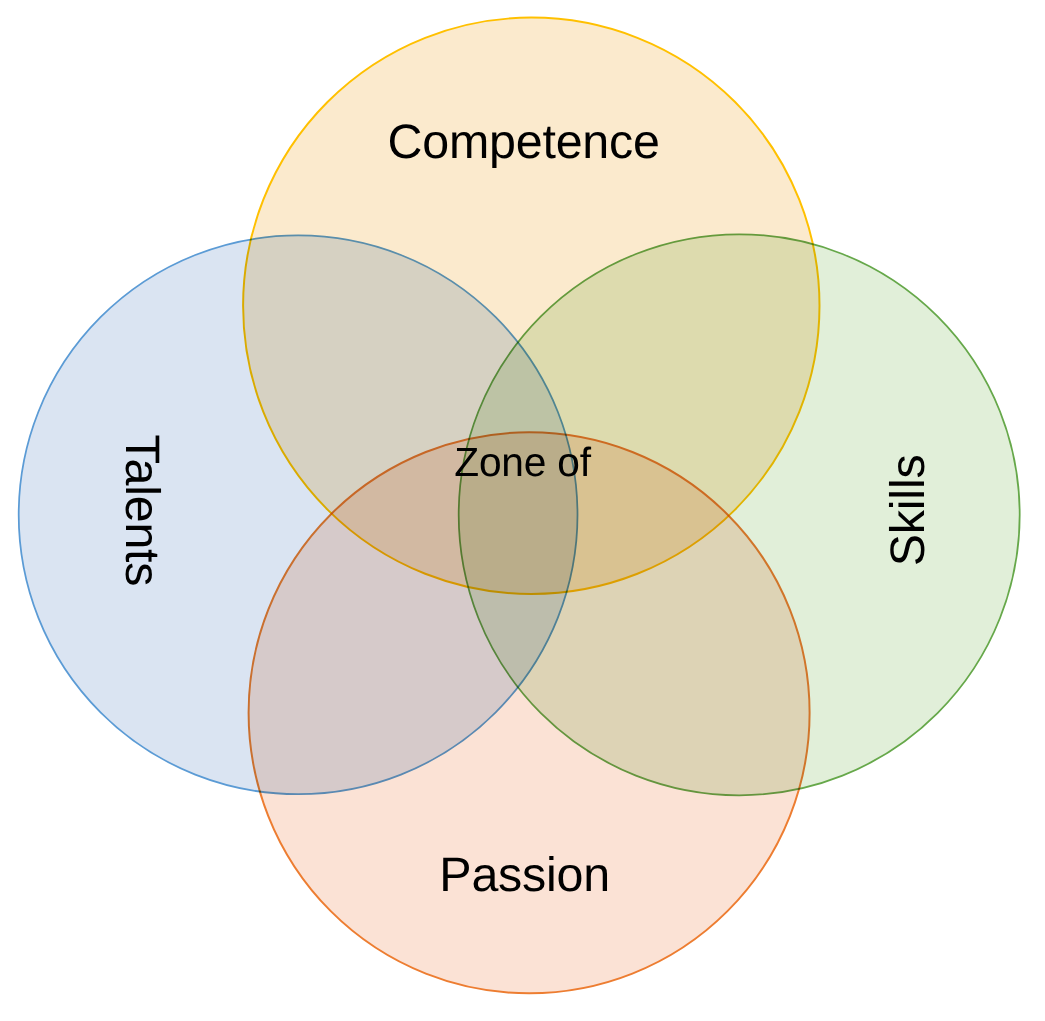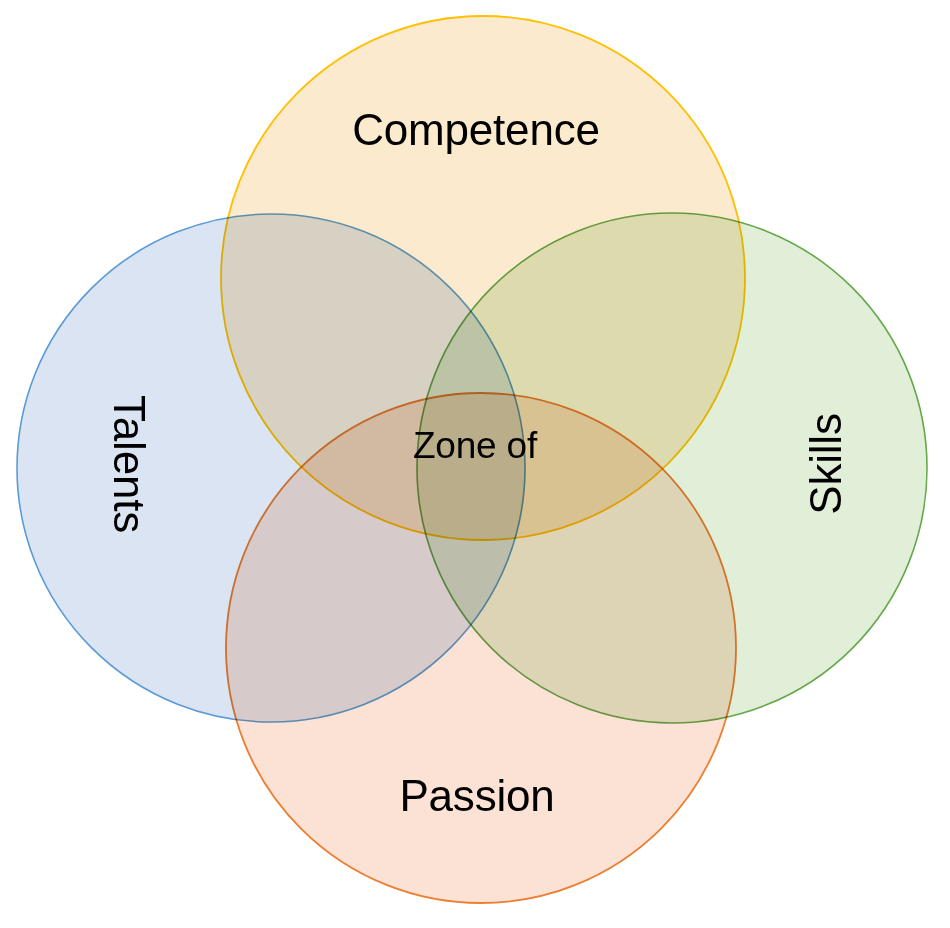--- a/index.html
+++ b/index.html
@@ -71,21 +71,21 @@
   }
   .label-skills {
     left: 50%;
     top: 50%;
     font-size: 44px;
     transform-origin: 50% 50%;
     transform: translate(-50%, -50%) translate(351px, 0px) rotate(-90deg);
   }
   .label-center {
     left: 0;
-    top: 421px;
+    top: 396px;
     width: 950px;
     font-size: 37px;
     line-height: 1.33;
     white-space: normal;
   }
   .label-center .center-line {
     display: block;
   }
 </style>
 </head>

